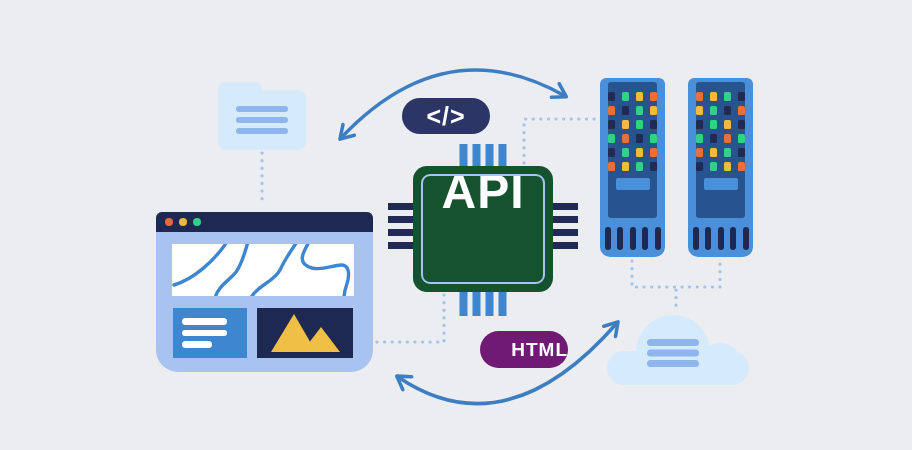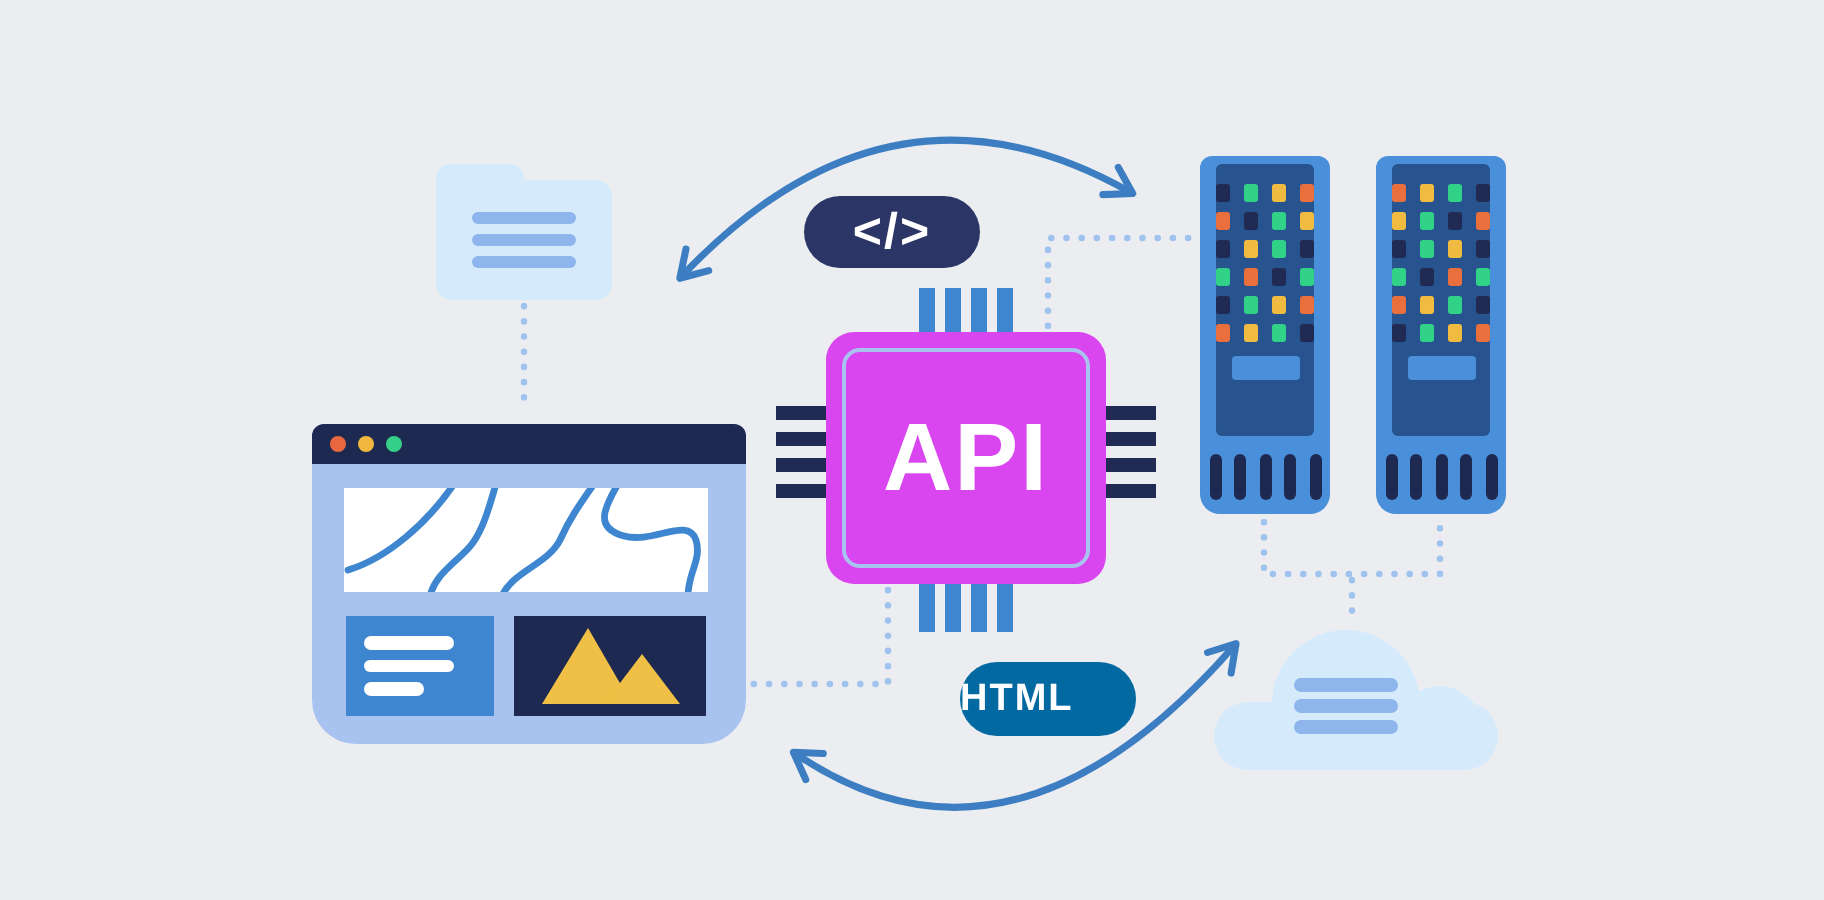--- a/index.html
+++ b/index.html
@@ -29,30 +29,30 @@
   .img-card{position:absolute;left:101px;top:96px;width:96px;height:50px;background:#1e2951;overflow:hidden;}
 
   
   .chip{position:absolute;left:388px;top:144px;width:190px;height:172px;}
   .pins-top,.pins-bottom{position:absolute;left:50%;transform:translateX(-50%);display:flex;gap:5px;}
   .pins-top{top:0;} .pins-bottom{bottom:0;}
   .pin-v{width:8px;height:24px;background:#3e86d0;}
   .pins-left,.pins-right{position:absolute;top:59px;display:flex;flex-direction:column;gap:6px;}
   .pins-left{left:0;} .pins-right{right:0;}
   .pin-h{width:25px;height:7px;background:#212a52;}
-  .chip-body{position:absolute;left:25px;top:22px;width:140px;height:126px;background:#d946ef;border-radius:14px;
-             display:flex;align-items:center;justify-content:center;}
+  .chip-body{position:absolute;left:25px;top:22px;width:140px;height:126px;background:#14532d;border-radius:14px;
+             display:flex;justify-content:center;}
   .chip-frame{position:absolute;inset:8px;border:2px solid #a9c3f1;border-radius:9px;}
   .chip-label{color:#fff;font-size:48px;font-weight:700;letter-spacing:1px;line-height:1;padding-top:2px;}
 
   
   .code-badge{position:absolute;left:402px;top:98px;width:88px;height:36px;border-radius:18px;background:#2b3566;
               display:flex;align-items:center;justify-content:center;color:#fff;font-size:25px;font-weight:700;letter-spacing:1px;}
-  .html-badge{position:absolute;left:480px;top:331px;width:88px;height:37px;border-radius:18.5px;background:#0369a1;
-              display:flex;align-items:center;justify-content:flex-start;color:#fff;font-size:19px;font-weight:700;letter-spacing:1px;}
+  .html-badge{position:absolute;left:480px;top:331px;width:88px;height:37px;border-radius:18.5px;background:#701a75;
+              display:flex;align-items:center;justify-content:flex-end;color:#fff;font-size:19px;font-weight:700;letter-spacing:1px;}
 
   
   .server{position:absolute;top:78px;width:65px;height:179px;background:#4a8fd9;border-radius:6px 6px 10px 10px;}
   .server.s1{left:600px;} .server.s2{left:688px;}
   .server-panel{position:absolute;left:8px;top:4px;width:49px;height:136px;background:#27548e;border-radius:3px;}
   .led-grid{display:grid;grid-template-columns:repeat(4,7px);gap:5px 7px;justify-content:center;padding-top:10px;}
   .led{width:7px;height:9px;border-radius:1.5px;display:block;}
   .server-bar{width:34px;height:12px;border-radius:2px;background:#4a8fd9;margin:7px auto 0 auto;}
   .server-vents{position:absolute;bottom:7px;left:0;width:100%;display:flex;justify-content:center;gap:6.5px;}
   .vent{width:6px;height:23px;border-radius:3px;background:#1e2951;}

